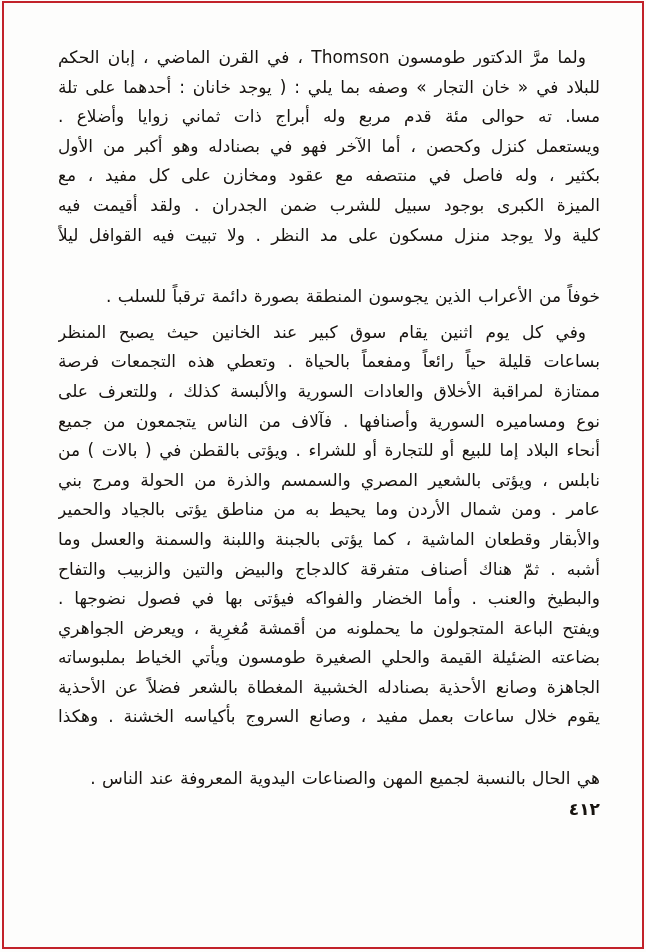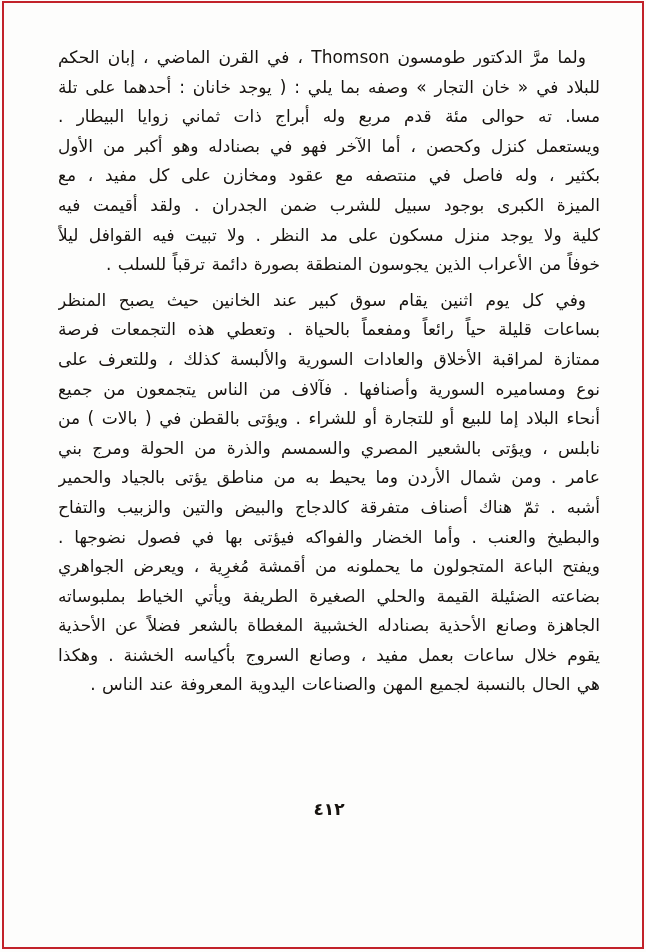--- a/index.html
+++ b/index.html
@@ -42,61 +42,63 @@
     overflow: hidden;
     text-align: justify;
     text-align-last: justify;
     word-spacing: 1px;
   }
   .line.first {
     padding-right: 14px;
   }
   .line.last {
     text-align-last: right;
+    margin-top: 32px;
   }
   .page-number {
     position: absolute;
     top: 799px;
     right: 46px;
     left: 58px;
     direction: rtl;
-    text-align: center;
+    text-align: right;
     font-size: 17px;
     font-weight: bold;
     color: #17130f;
     letter-spacing: 2px;
   }
 </style>
 </head>
 <body>
 
 <div class="page" style="background: rgb(253, 253, 252);">
   <div class="frame" style="border-color: rgb(194, 34, 42);"></div>
   <main class="text-block" id="text-block" style="color: rgb(23, 19, 15);">
       <div class="paragraph">
         <div class="line first">ولما مرَّ الدكتور طومسون Thomson ، في القرن الماضي ، إبان الحكم المصري</div>
         <div class="line">للبلاد في « خان التجار » وصفه بما يلي : ( يوجد خانان : أحدهما على تلة</div>
-        <div class="line">مسا. ته حوالى مئة قدم مربع وله أبراج ذات ثماني زوايا البيطار .</div>
+        <div class="line">مسا. ته حوالى مئة قدم مربع وله أبراج ذات ثماني زوايا وأضلاع .</div>
         <div class="line">ويستعمل كنزل وكحصن ، أما الآخر فهو في بصنادله وهو أكبر من الأول</div>
         <div class="line">بكثير ، وله فاصل في منتصفه مع عقود ومخازن على كل مفيد ، مع</div>
         <div class="line">الميزة الكبرى بوجود سبيل للشرب ضمن الجدران . ولقد أقيمت فيه</div>
         <div class="line">كلية ولا يوجد منزل مسكون على مد النظر . ولا تبيت فيه القوافل ليلاً</div>
         <div class="line last">خوفاً من الأعراب الذين يجوسون المنطقة بصورة دائمة ترقباً للسلب .</div>
       </div>
       <div class="paragraph">
         <div class="line first">وفي كل يوم اثنين يقام سوق كبير عند الخانين حيث يصبح المنظر</div>
         <div class="line">بساعات قليلة حياً رائعاً ومفعماً بالحياة . وتعطي هذه التجمعات فرصة</div>
         <div class="line">ممتازة لمراقبة الأخلاق والعادات السورية والألبسة كذلك ، وللتعرف على</div>
         <div class="line">نوع ومساميره السورية وأصنافها . فآلاف من الناس يتجمعون من جميع</div>
         <div class="line">أنحاء البلاد إما للبيع أو للتجارة أو للشراء . ويؤتى بالقطن في ( بالات ) من</div>
         <div class="line">نابلس ، ويؤتى بالشعير المصري والسمسم والذرة من الحولة ومرج بني</div>
         <div class="line">عامر . ومن شمال الأردن وما يحيط به من مناطق يؤتى بالجياد والحمير</div>
+        <div class="line">والأبقار وقطعان الماشية ، كما يؤتى بالجبنة واللبنة والسمنة والعسل وما</div>
         <div class="line">أشبه . ثمّ هناك أصناف متفرقة كالدجاج والبيض والتين والزبيب والتفاح</div>
         <div class="line">والبطيخ والعنب . وأما الخضار والفواكه فيؤتى بها في فصول نضوجها .</div>
         <div class="line">ويفتح الباعة المتجولون ما يحملونه من أقمشة مُغرِية ، ويعرض الجواهري</div>
-        <div class="line">بضاعته الضئيلة القيمة والحلي الصغيرة الطريفة ويأتي الخياط بملبوساته</div>
+        <div class="line">بضاعته الضئيلة القيمة والحلي الصغيرة طومسون ويأتي الخياط بملبوساته</div>
         <div class="line">الجاهزة وصانع الأحذية بصنادله الخشبية المغطاة بالشعر فضلاً عن الأحذية</div>
         <div class="line">يقوم خلال ساعات بعمل مفيد ، وصانع السروج بأكياسه الخشنة . وهكذا</div>
         <div class="line last">هي الحال بالنسبة لجميع المهن والصناعات اليدوية المعروفة عند الناس .</div>
       </div>
     </main>
   <div class="page-number" style="color: rgb(23, 19, 15);">٤١٢</div>
 </div>
 
 </body></html>

